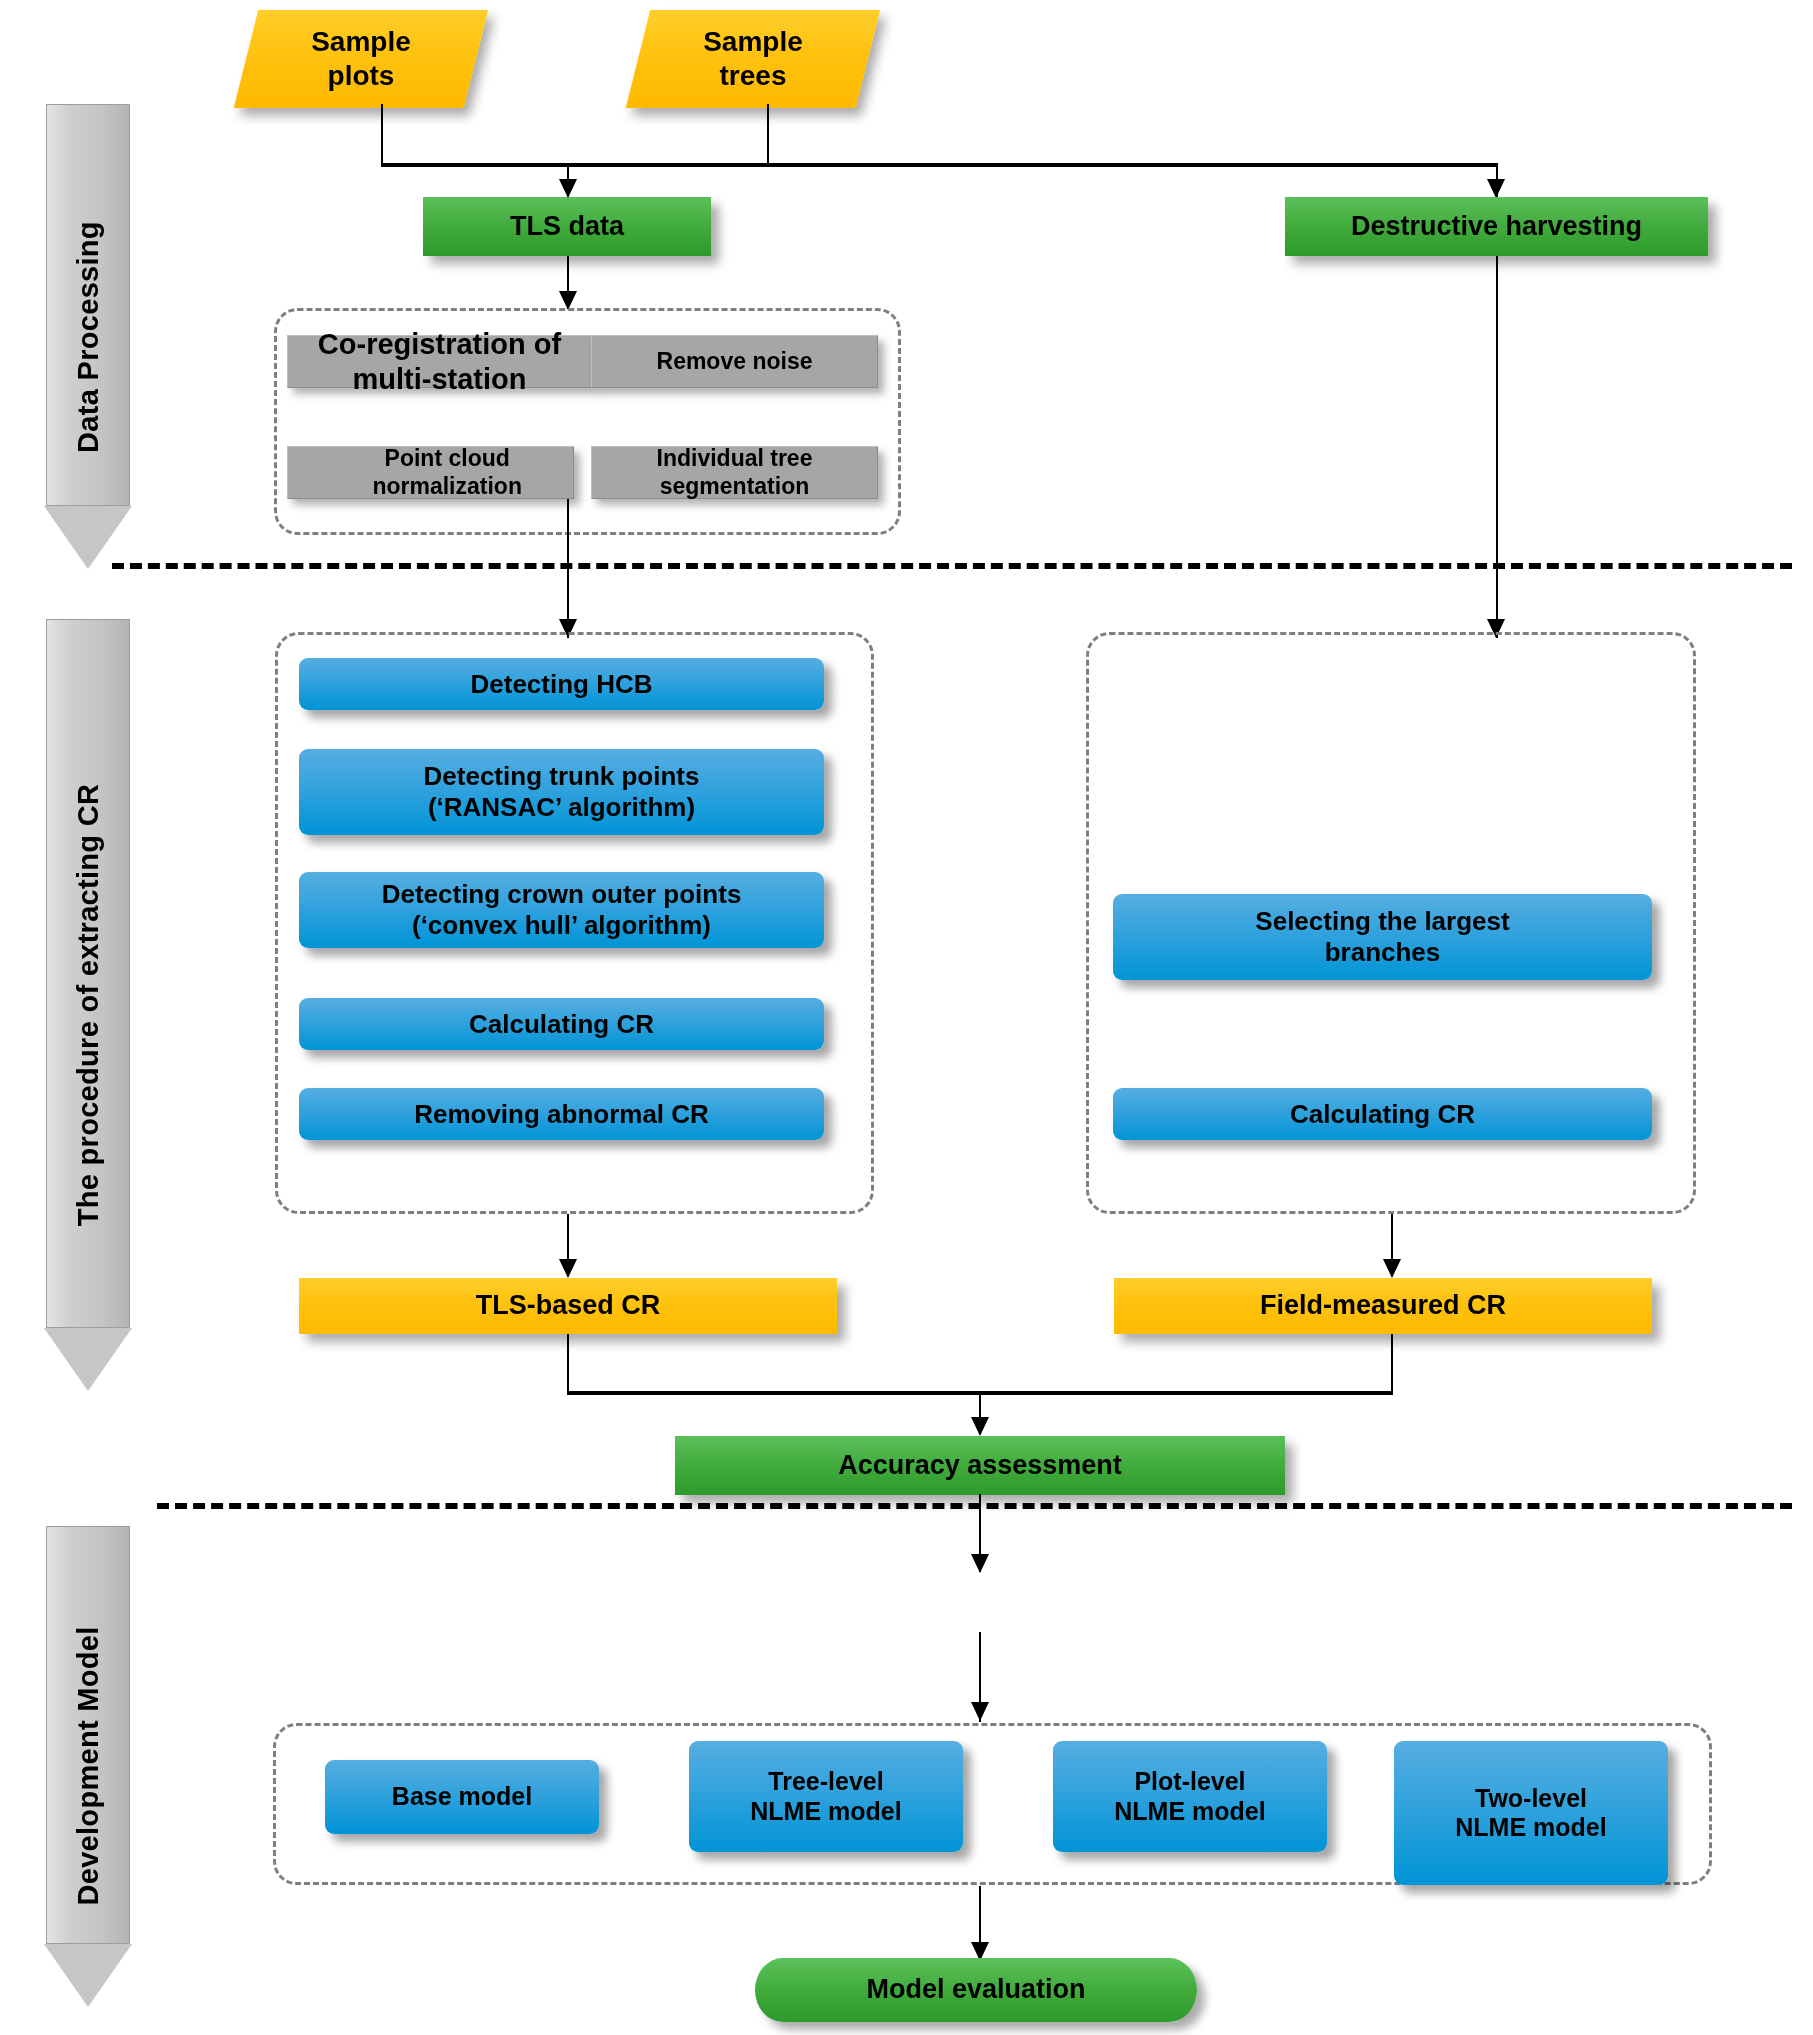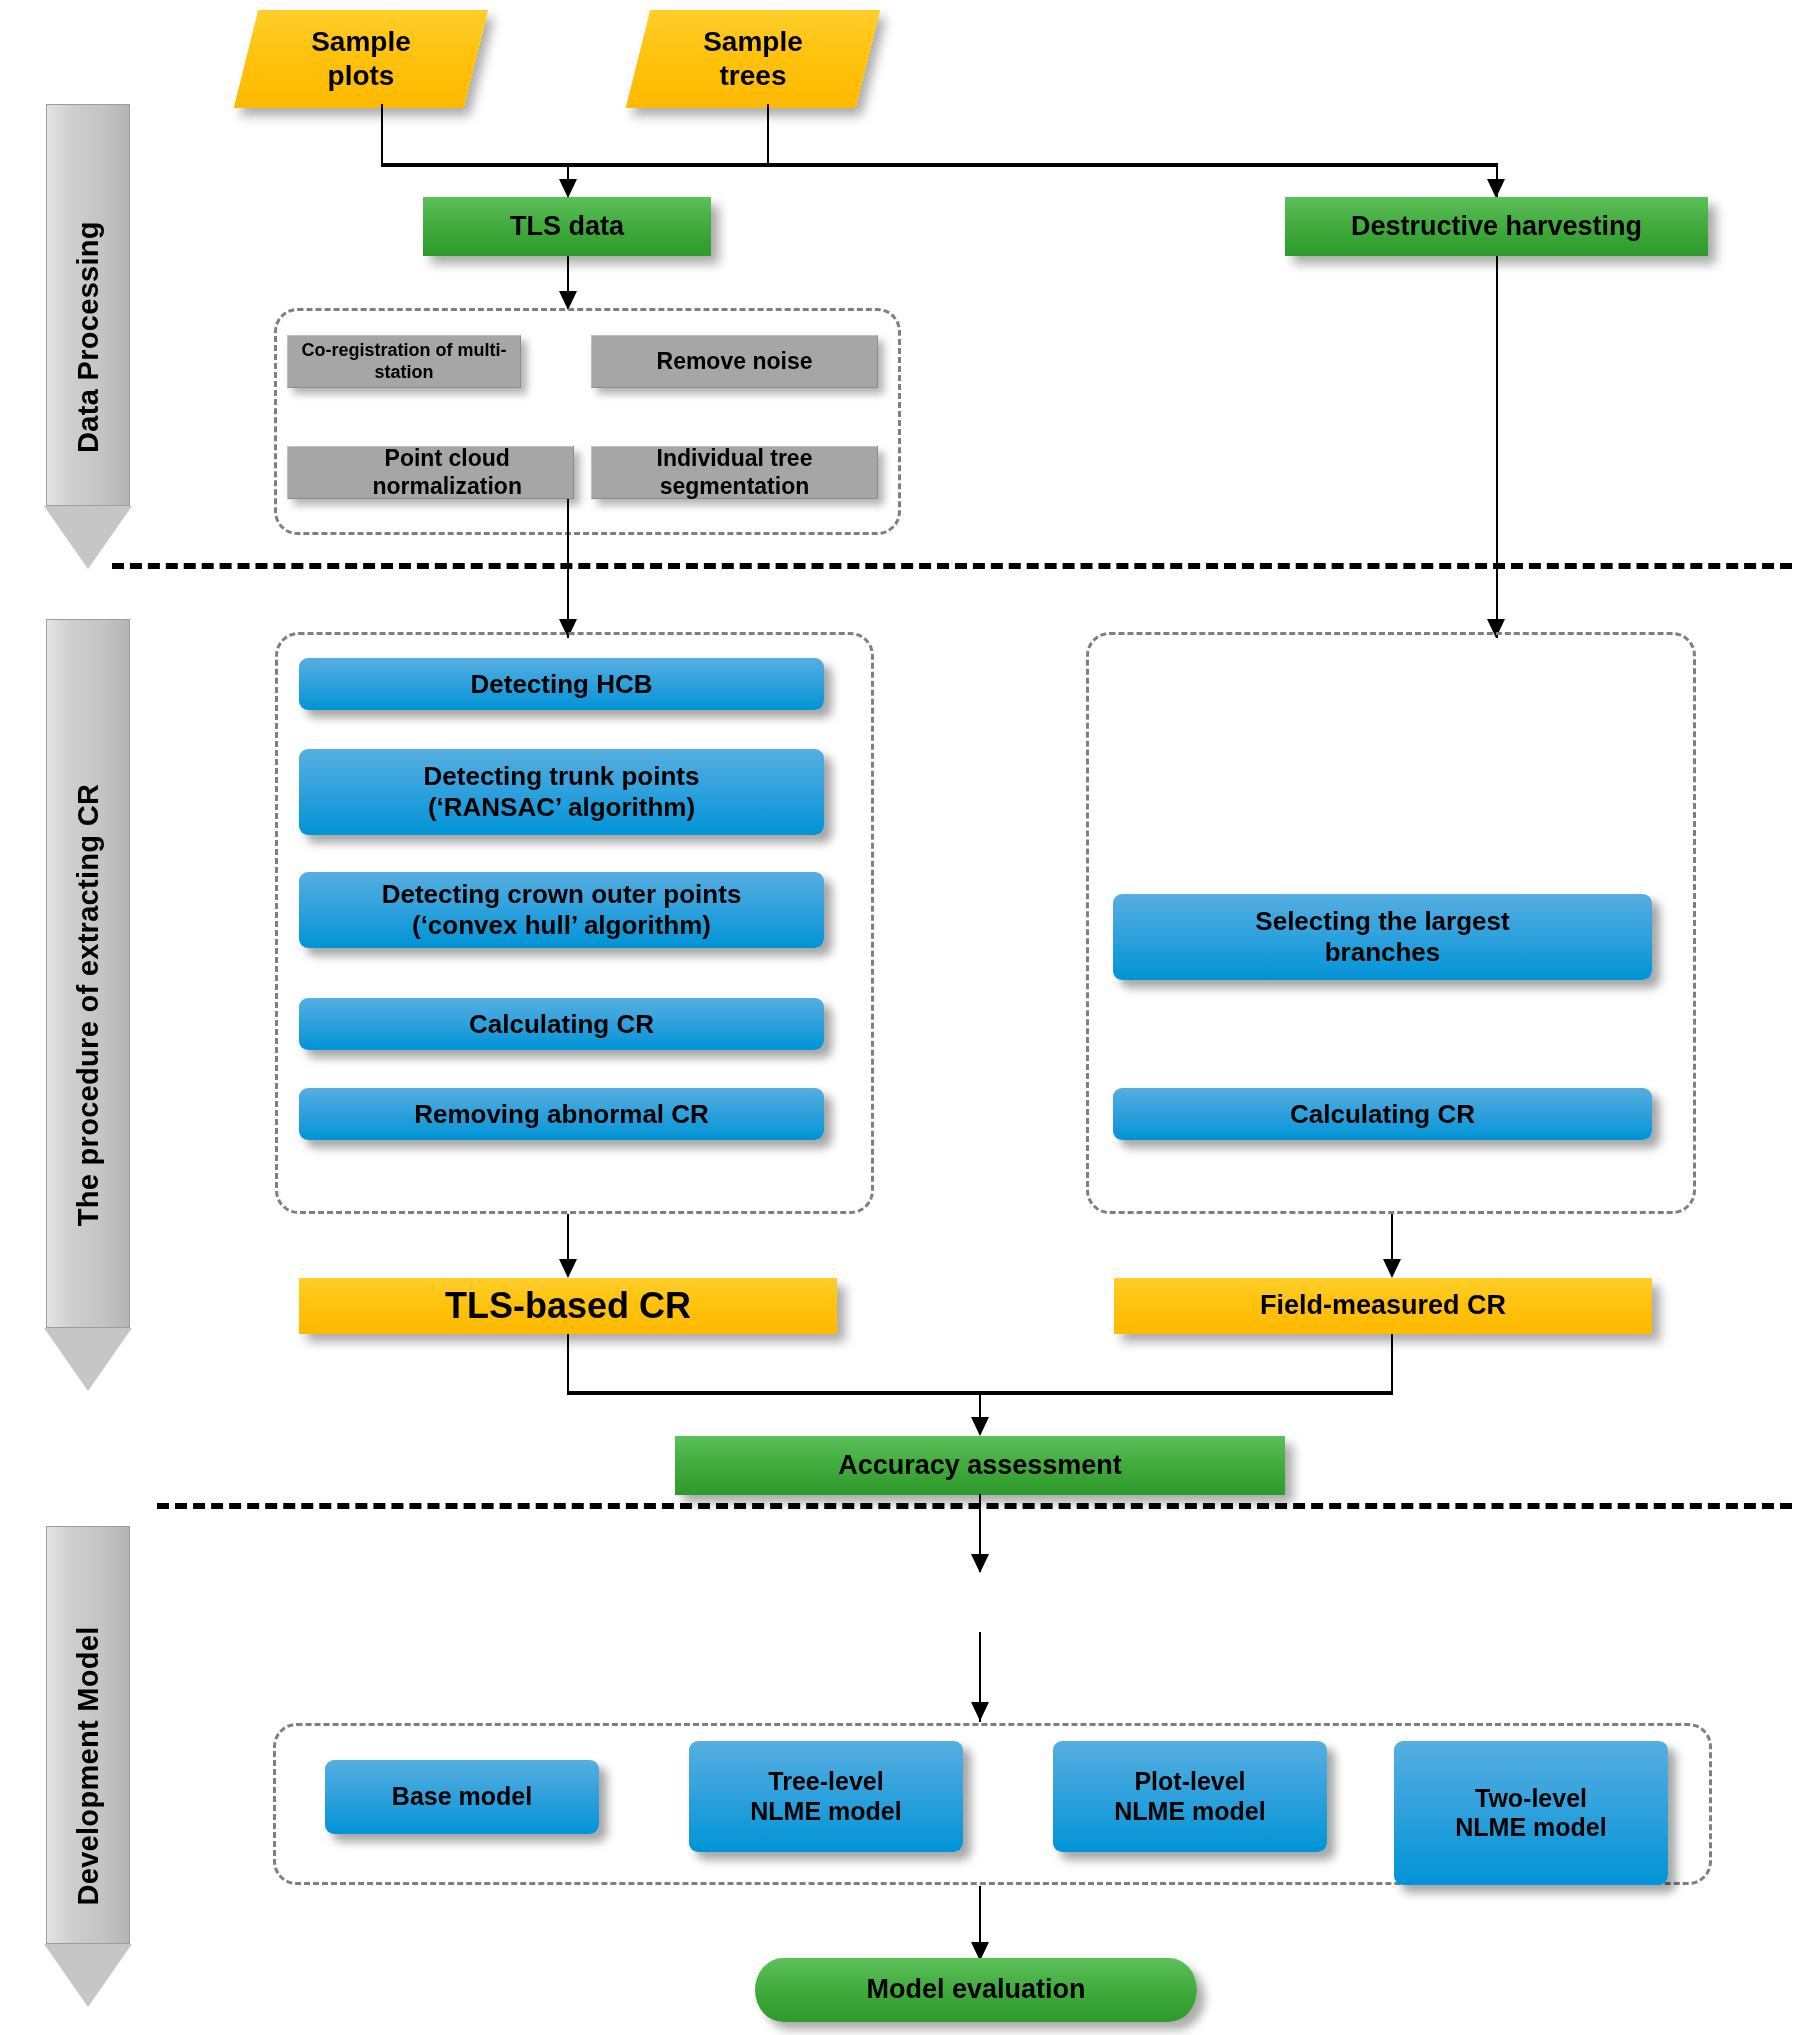--- a/index.html
+++ b/index.html
@@ -119,21 +119,21 @@
 
   <div class="node green" style="left:423px;top:197px;width:288px;height:59px;font-size:27px;">
     <span class="ln">TLS data</span>
   </div>
 
   <div class="vline" style="left:567px;top:256px;height:53px;"></div>
   <div class="arw" style="left:559px;top:291px;"></div>
 
   <div class="group" style="left:274px;top:308px;width:627px;height:227px;"></div>
 
-  <div class="node grey" style="left:287px;top:335px;width:234px;height:53px;font-size:18px;text-align:center;">
+  <div class="node grey" style="left:287px;top:335px;width:305px;height:53px;font-size:29px;text-align:center;">
     <span class="ln">Co-registration of multi-station</span>
   </div>
   <div class="node grey" style="left:591px;top:335px;width:287px;height:53px;font-size:23px;">
     <span class="ln">Remove noise</span>
   </div>
   <div class="node grey" style="left:287px;top:446px;width:287px;height:53px;font-size:23px;padding-left:39px;">
     <span class="ln">Point cloud normalization</span>
   </div>
   <div class="node grey" style="left:591px;top:446px;width:287px;height:53px;font-size:23px;">
     <span class="ln">Individual tree segmentation</span>
@@ -180,21 +180,21 @@
   <div class="node blue" style="left:1113px;top:1088px;width:539px;height:52px;font-size:26px;">
     <span class="ln">Calculating CR</span>
   </div>
 
   <div class="vline" style="left:567px;top:1214px;height:62px;"></div>
   <div class="arw" style="left:559px;top:1259px;"></div>
 
   <div class="vline" style="left:1391px;top:1214px;height:62px;"></div>
   <div class="arw" style="left:1383px;top:1259px;"></div>
 
-  <div class="node yellow" style="left:299px;top:1278px;width:538px;height:56px;font-size:36px;">
+  <div class="node yellow" style="left:299px;top:1278px;width:538px;height:56px;font-size:27px;">
     <span class="ln">TLS-based CR</span>
   </div>
 
   <div class="node yellow" style="left:1114px;top:1278px;width:538px;height:56px;font-size:27px;">
     <span class="ln">Field-measured CR</span>
   </div>
 
   <div class="vline" style="left:567px;top:1334px;height:60px;"></div>
   <div class="vline" style="left:1391px;top:1334px;height:60px;"></div>
   <div class="hline thick" style="left:567px;top:1391px;width:826px;"></div>

